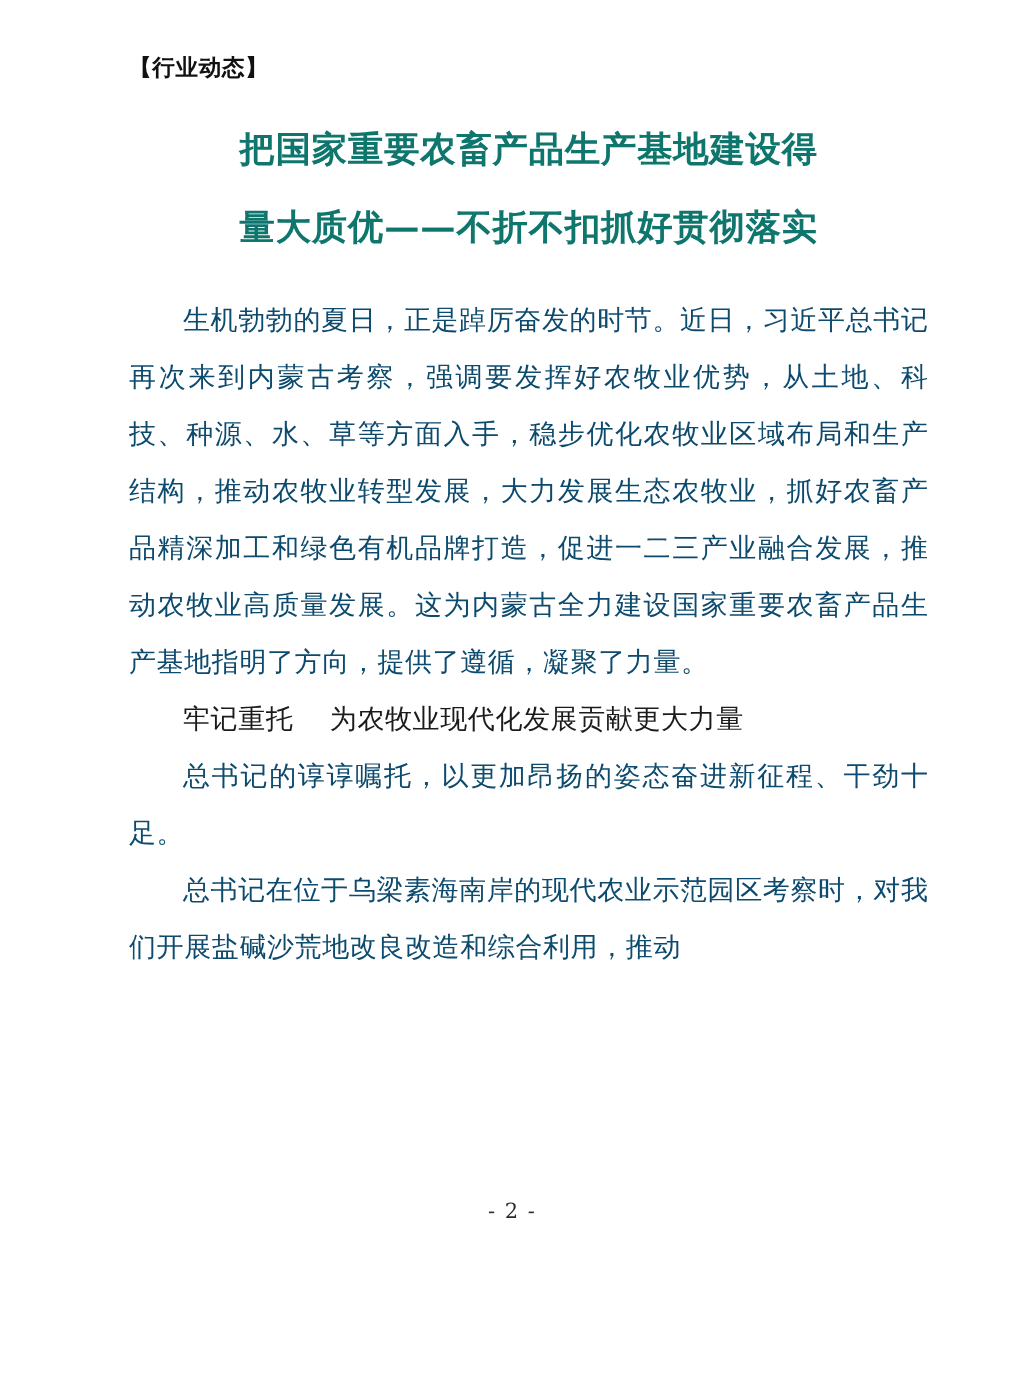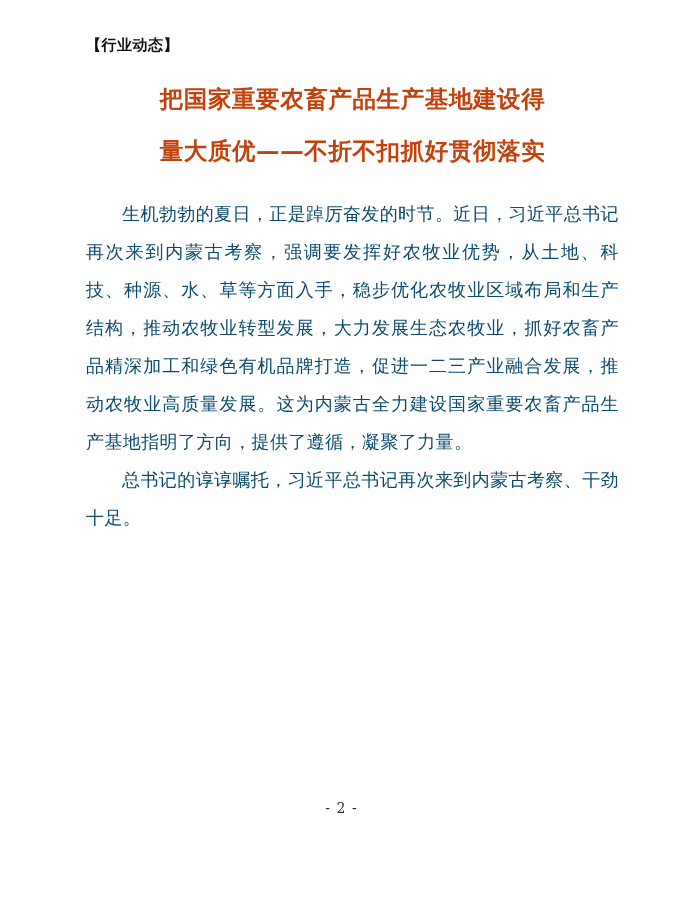--- a/index.html
+++ b/index.html
@@ -32,21 +32,21 @@
   .title {
     margin: 18px 0 0 0;
     text-align: center;
   }
   .title-line {
     font-family: "DejaVu Serif", "Liberation Serif", serif;
     font-weight: bold;
     font-size: 23.5px;
     line-height: 52px;
     letter-spacing: 0.6px;
-    color: #c2410c;
+    color: #0f766e;
     white-space: nowrap;
   }
   .body {
     margin-top: 18px;
   }
   .para {
     font-size: 18px;
     line-height: 38px;
     letter-spacing: 0.4px;
     text-align: justify;
@@ -87,19 +87,25 @@
   <div class="kicker">【行业动态】</div>
 
   <div class="title">
     <div class="title-line">把国家重要农畜产品生产基地建设得</div>
     <div class="title-line">量大质优——不折不扣抓好贯彻落实</div>
   </div>
 
   <div class="body">
     <p class="para">生机勃勃的夏日，正是踔厉奋发的时节。近日，习近平总书记再次来到内蒙古考察，强调要发挥好农牧业优势，从土地、科技、种源、水、草等方面入手，稳步优化农牧业区域布局和生产结构，推动农牧业转型发展，大力发展生态农牧业，抓好农畜产品精深加工和绿色有机品牌打造，促进一二三产业融合发展，推动农牧业高质量发展。这为内蒙古全力建设国家重要农畜产品生产基地指明了方向，提供了遵循，凝聚了力量。</p>
 
+    <p class="subhead">
+      <span>牢记重托</span>
+      <span class="gap"></span>
+      <span>为农牧业现代化发展贡献更大力量</span>
+    </p>
 
-    <p class="para">总书记的谆谆嘱托，习近平总书记再次来到内蒙古考察、干劲十足。</p>
+    <p class="para">总书记的谆谆嘱托，以更加昂扬的姿态奋进新征程、干劲十足。</p>
+    <p class="para">总书记在位于乌梁素海南岸的现代农业示范园区考察时，对我们开展盐碱沙荒地改良改造和综合利用，推动</p>
   </div>
 
   <div class="footer">- 2 -</div>
 
 </div>
 
 </body></html>

